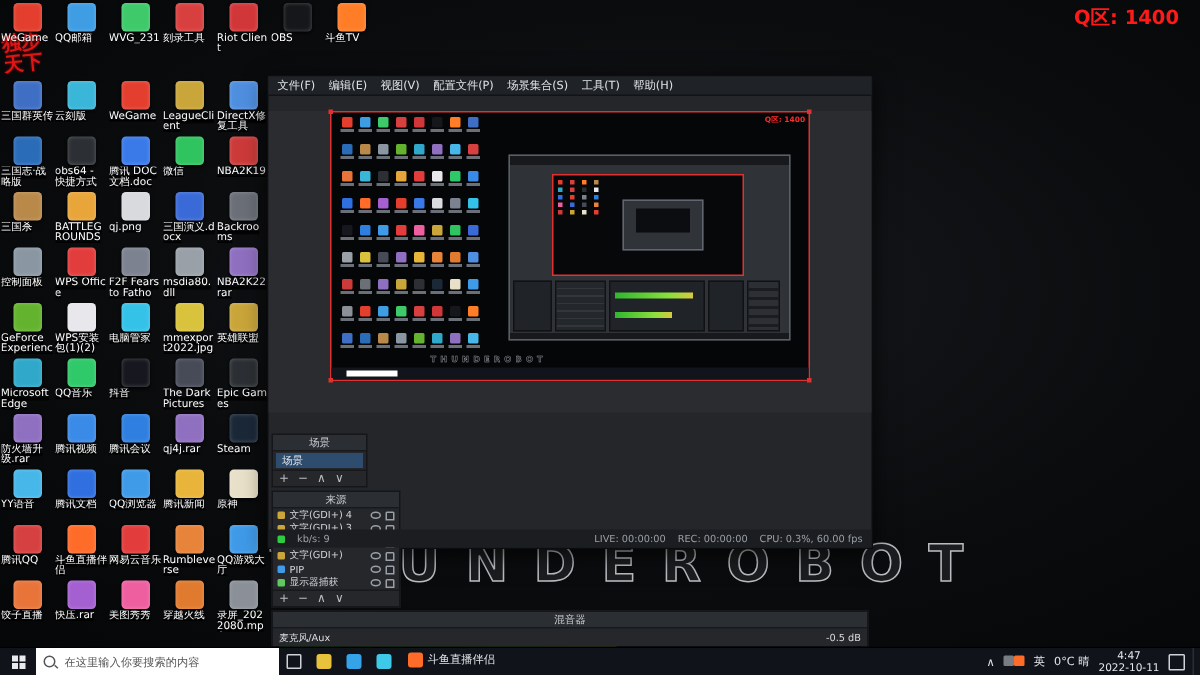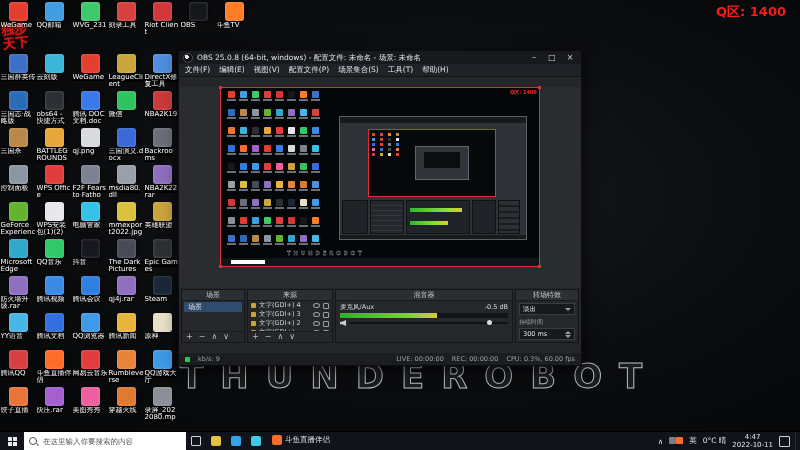--- a/index.html
+++ b/index.html
@@ -55,21 +55,21 @@
   .mp{background:#202327;border:1px solid #101214;box-sizing:border-box;position:relative;}
   .mp1{width:26px;} .mp2{width:34px;background:repeating-linear-gradient(#24272b 0 4px,#33363b 4px 5px);}
   .mp3{width:64px;} .mp4{width:24px;} 
   .mp5{width:22px;background:repeating-linear-gradient(#2c2f34 0 4px,#1a1c1f 4px 6px);}
   .mbar{position:absolute;left:3px;height:4px;background:linear-gradient(90deg,#2fb62f,#8ce03c 70%,#d8c93f);}
   .mbar1{top:7px;width:52px;} .mbar2{top:20px;width:38px;}
   .mini-statusline{position:absolute;bottom:0;left:0;right:0;height:4px;background:#17191c;}
   .mini-taskbar{position:absolute;bottom:0;left:0;right:0;height:8px;background:#11151b;}
   .mini-search{position:absolute;left:10px;top:2px;width:34px;height:4px;background:#fff;}
   
-  .obs-docks{position:absolute;left:0;right:0;top:226px;height:78px;display:flex;gap:2px;padding:12px 2px;box-sizing:border-box;}
+  .obs-docks{position:absolute;left:0;right:0;top:226px;height:78px;display:flex;gap:2px;padding:12px 2px;box-sizing:border-box;flex-direction:column;}
   .dock{background:#25272b;border:1px solid #141619;display:flex;flex-direction:column;box-sizing:border-box;}
   .dock-scenes{width:64px;} .dock-sources{width:86px;} .dock-mixer{flex:1;} .dock-transitions{width:64px;} .dock-controls{width:58px;}
   .dock-title{height:10px;line-height:10px;font-size:7px;color:#c9ccd1;text-align:center;background:#2b2e33;border-bottom:1px solid #17191c;}
   .dock-body{flex:1;overflow:hidden;position:relative;}
   .dock-toolbar{height:10px;border-top:1px solid #17191c;display:flex;gap:6px;align-items:center;padding:0 4px;}
   .dock-toolbar span{font-size:8px;line-height:8px;color:#b9bdc2;}
   .scene-item{height:10px;line-height:10px;font-size:7px;color:#dfe3e8;padding:0 4px;margin:1px 2px;}
   .scene-item.selected{background:#2e4d6e;}
   .source-row{display:flex;align-items:center;gap:3px;height:9px;padding:0 3px;font-size:6.5px;color:#cfd3d8;}
   .src-ic{width:5px;height:5px;border-radius:1px;flex:0 0 auto;}
@@ -362,27 +362,20 @@
         <div class="dicon-img" style="background: rgb(63, 154, 232);"></div>
         <div class="dicon-label">QQ游戏大厅</div>
       </div>
       <div class="dicon">
         <div class="dicon-img" style="background: rgb(138, 143, 152);"></div>
         <div class="dicon-label">录屏_2022080.mp4</div>
       </div>
     </div>
 
   <div class="obs">
-    <div class="obs-titlebar">
-      <span class="obs-logo"></span>
-      <span class="obs-title">OBS 25.0.8 (64-bit, windows) - 配置文件: 未命名 - 场景: 未命名</span>
-      <span class="winbtn">–</span>
-      <span class="winbtn">□</span>
-      <span class="winbtn">×</span>
-    </div>
     <div class="obs-menubar">
         <span class="menu-item">文件(F)</span>
         <span class="menu-item">编辑(E)</span>
         <span class="menu-item">视图(V)</span>
         <span class="menu-item">配置文件(P)</span>
         <span class="menu-item">场景集合(S)</span>
         <span class="menu-item">工具(T)</span>
         <span class="menu-item">帮助(H)</span>
       </div>
 

